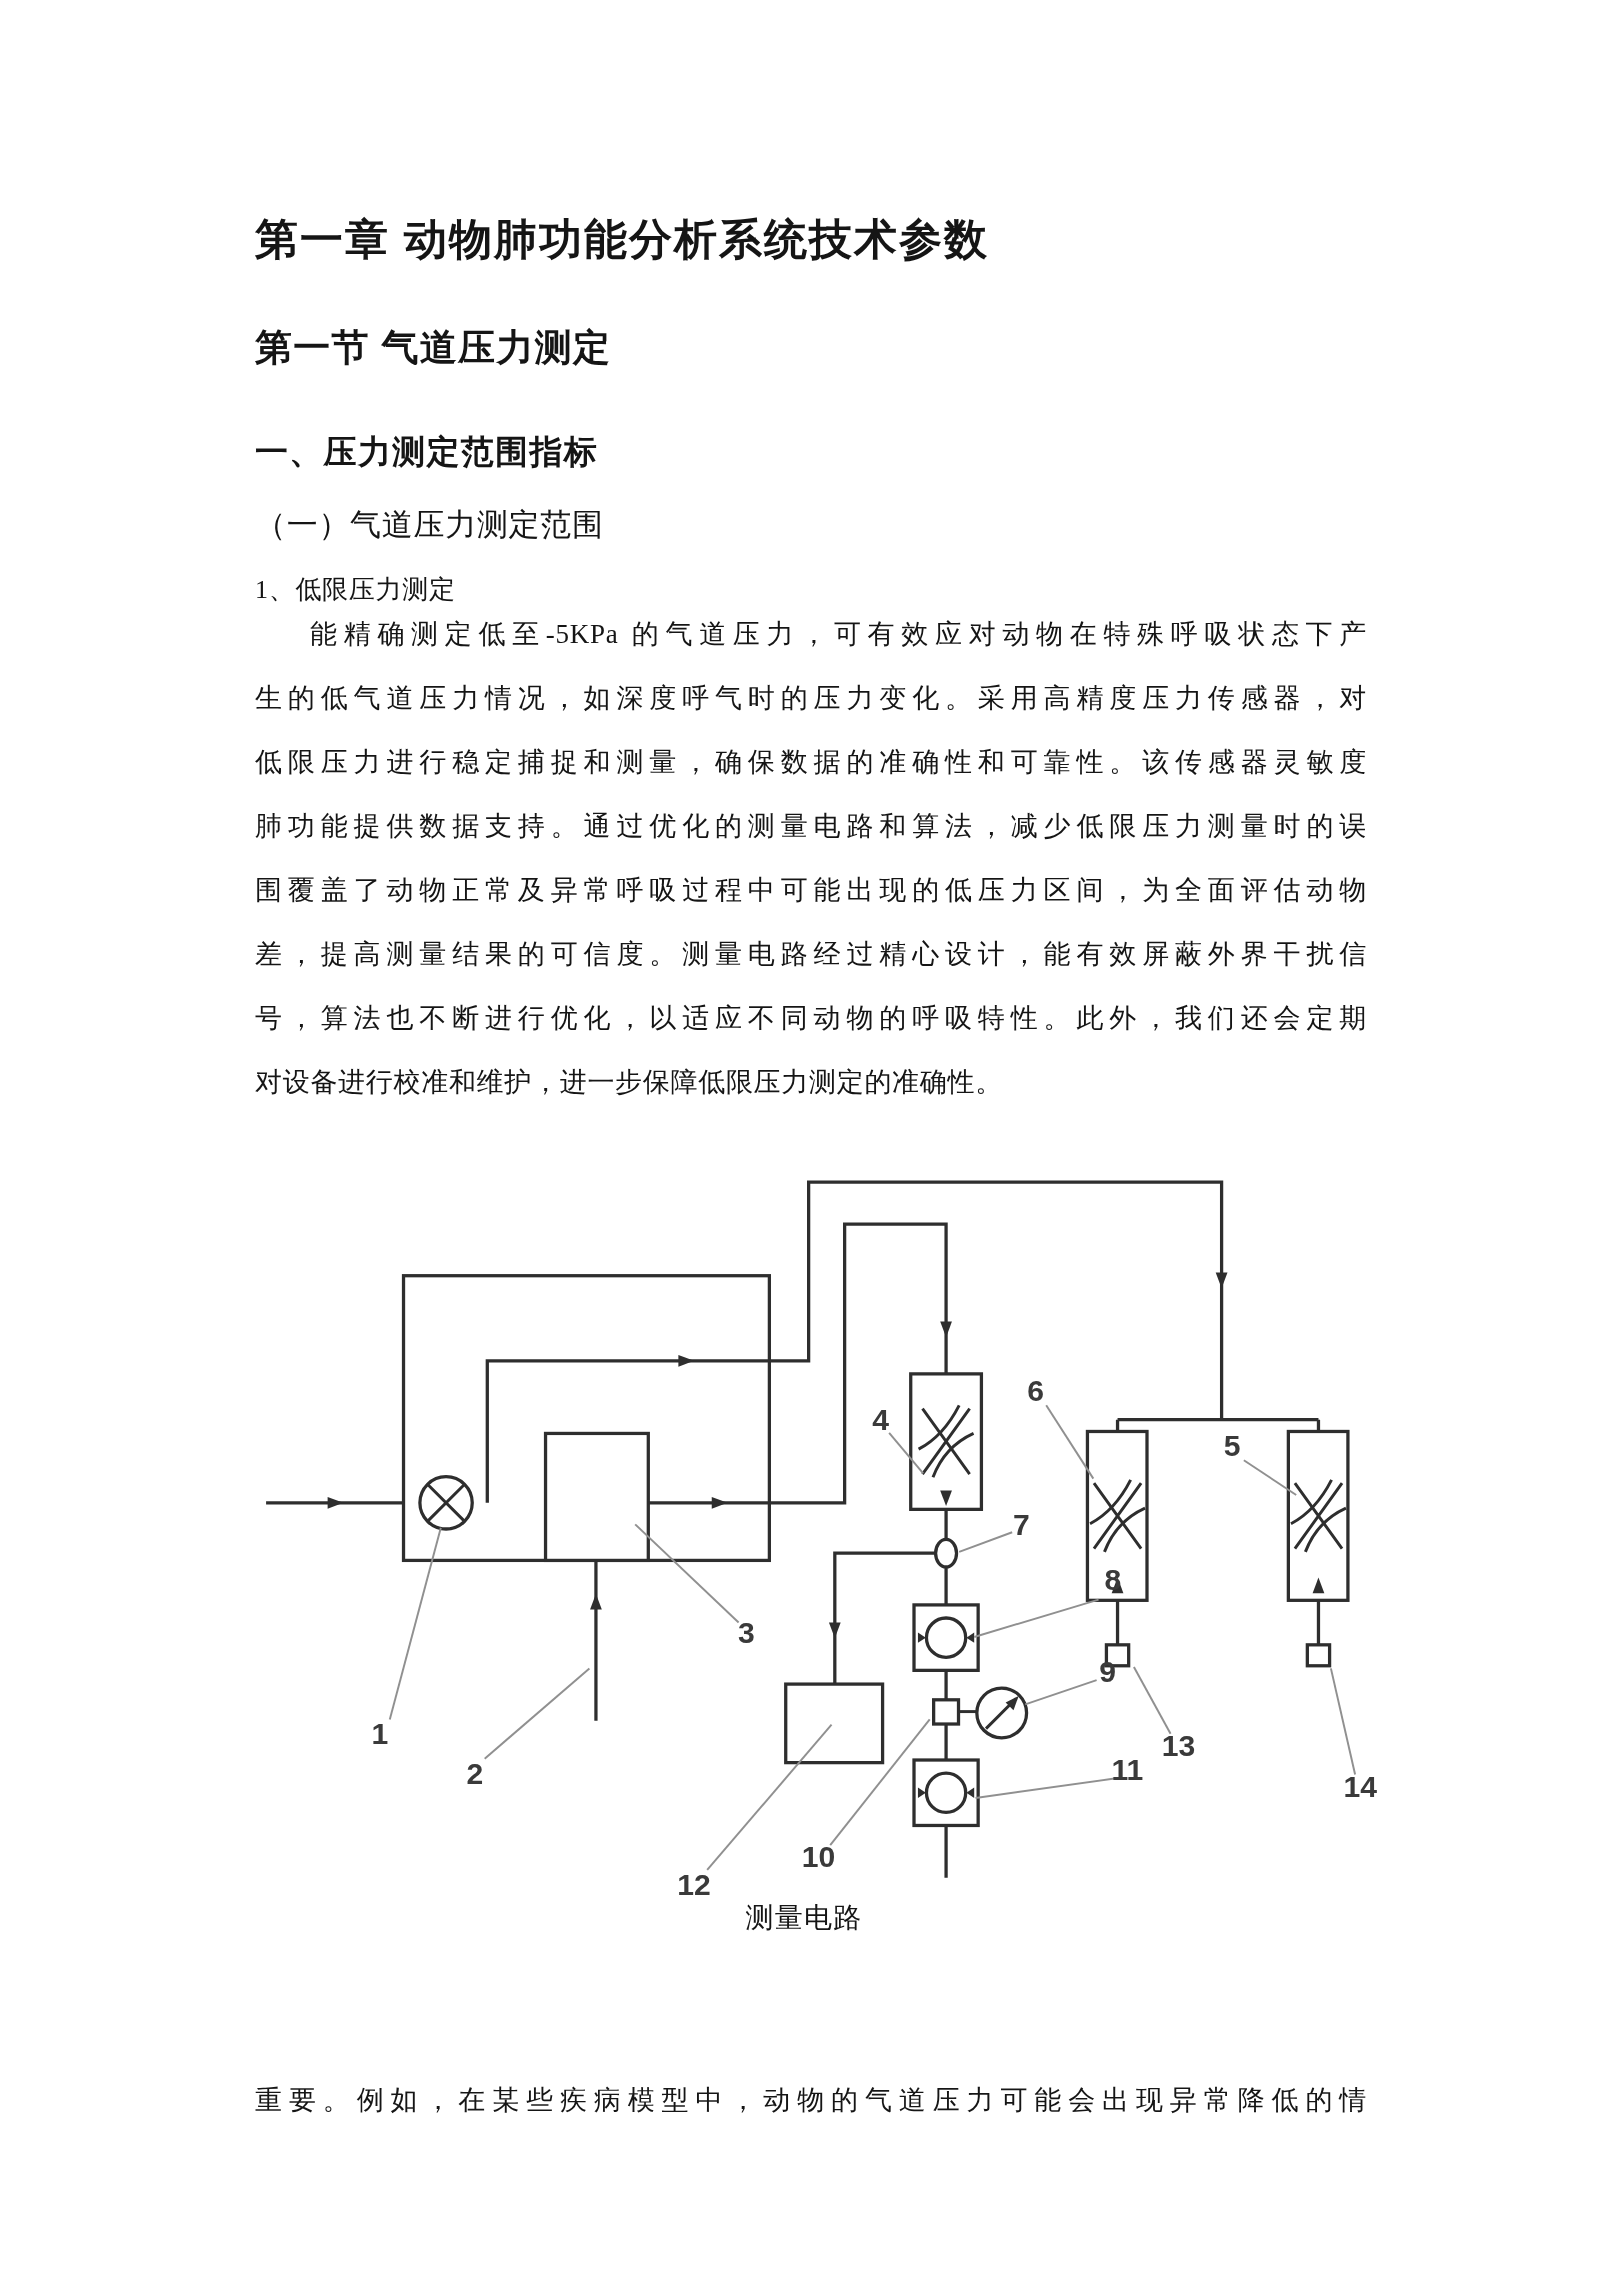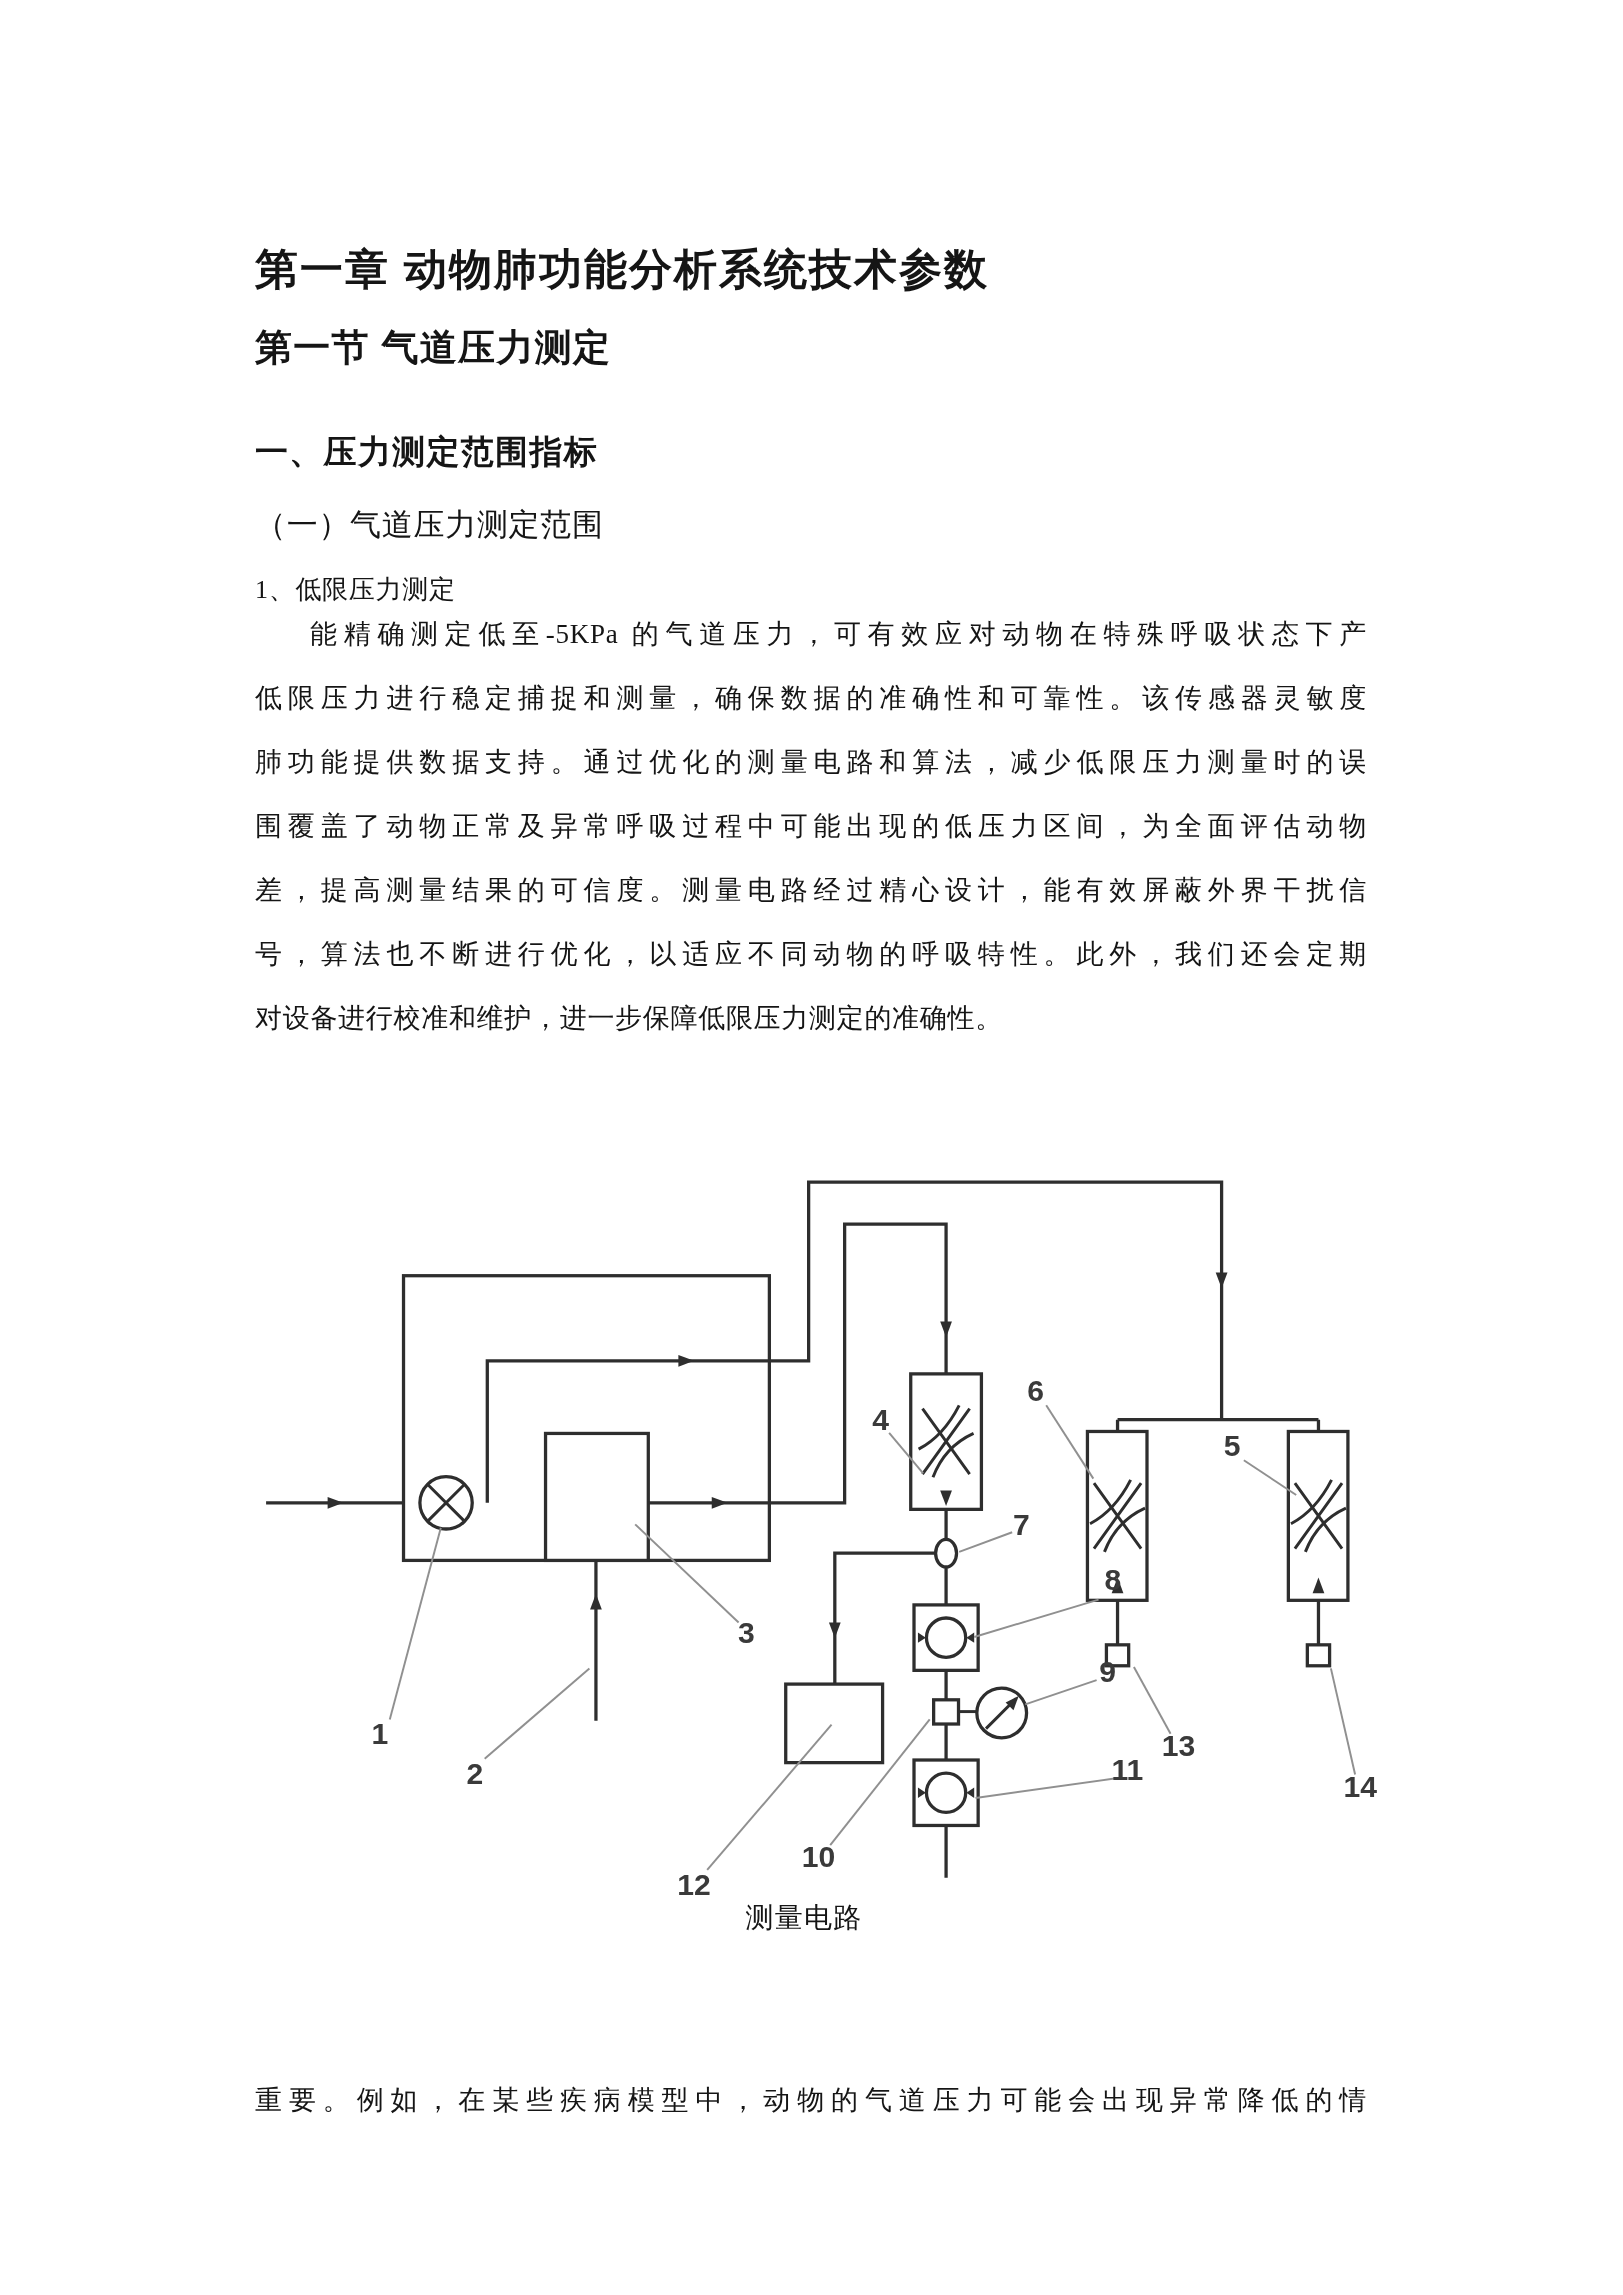--- a/index.html
+++ b/index.html
@@ -9,21 +9,20 @@
     background:#ffffff;
     overflow:hidden;
     font-family:"Liberation Serif", serif;
     color:#151515;
   }
   .h1{
     position:absolute;left:255px;top:211px;
     font-family:"Liberation Sans", sans-serif;
     font-size:43px;font-weight:bold;letter-spacing:2px;
     white-space:nowrap;
-    margin-top:30px;
   }
   .h2{
     position:absolute;left:255px;top:323px;
     font-family:"Liberation Sans", sans-serif;
     font-size:37px;font-weight:bold;letter-spacing:1.3px;
     white-space:nowrap;
   }
   .h3{
     position:absolute;left:255px;top:430px;
     font-family:Liberation Serif, serif;
@@ -81,20 +80,21 @@
 <div class="page">
 
   <div class="h1">第一章 动物肺功能分析系统技术参数</div>
   <div class="h2">第一节 气道压力测定</div>
   <div class="h3">一、压力测定范围指标</div>
   <div class="h4">（一）气道压力测定范围</div>
   <div class="item">1、低限压力测定</div>
 
   <div class="para1">
     <div class="line first">能精确测定低至-5KPa 的气道压力，可有效应对动物在特殊呼吸状态下产</div>
+    <div class="line">生的低气道压力情况，如深度呼气时的压力变化。采用高精度压力传感器，对</div>
     <div class="line">低限压力进行稳定捕捉和测量，确保数据的准确性和可靠性。该传感器灵敏度</div>
     <div class="line">肺功能提供数据支持。通过优化的测量电路和算法，减少低限压力测量时的误</div>
     <div class="line">围覆盖了动物正常及异常呼吸过程中可能出现的低压力区间，为全面评估动物</div>
     <div class="line">差，提高测量结果的可信度。测量电路经过精心设计，能有效屏蔽外界干扰信</div>
     <div class="line">号，算法也不断进行优化，以适应不同动物的呼吸特性。此外，我们还会定期</div>
     <div class="line last">对设备进行校准和维护，进一步保障低限压力测定的准确性。</div>
   </div>
 
   <svg class="diagram" viewBox="0 0 1760 1120" xmlns="http://www.w3.org/2000/svg">
 

